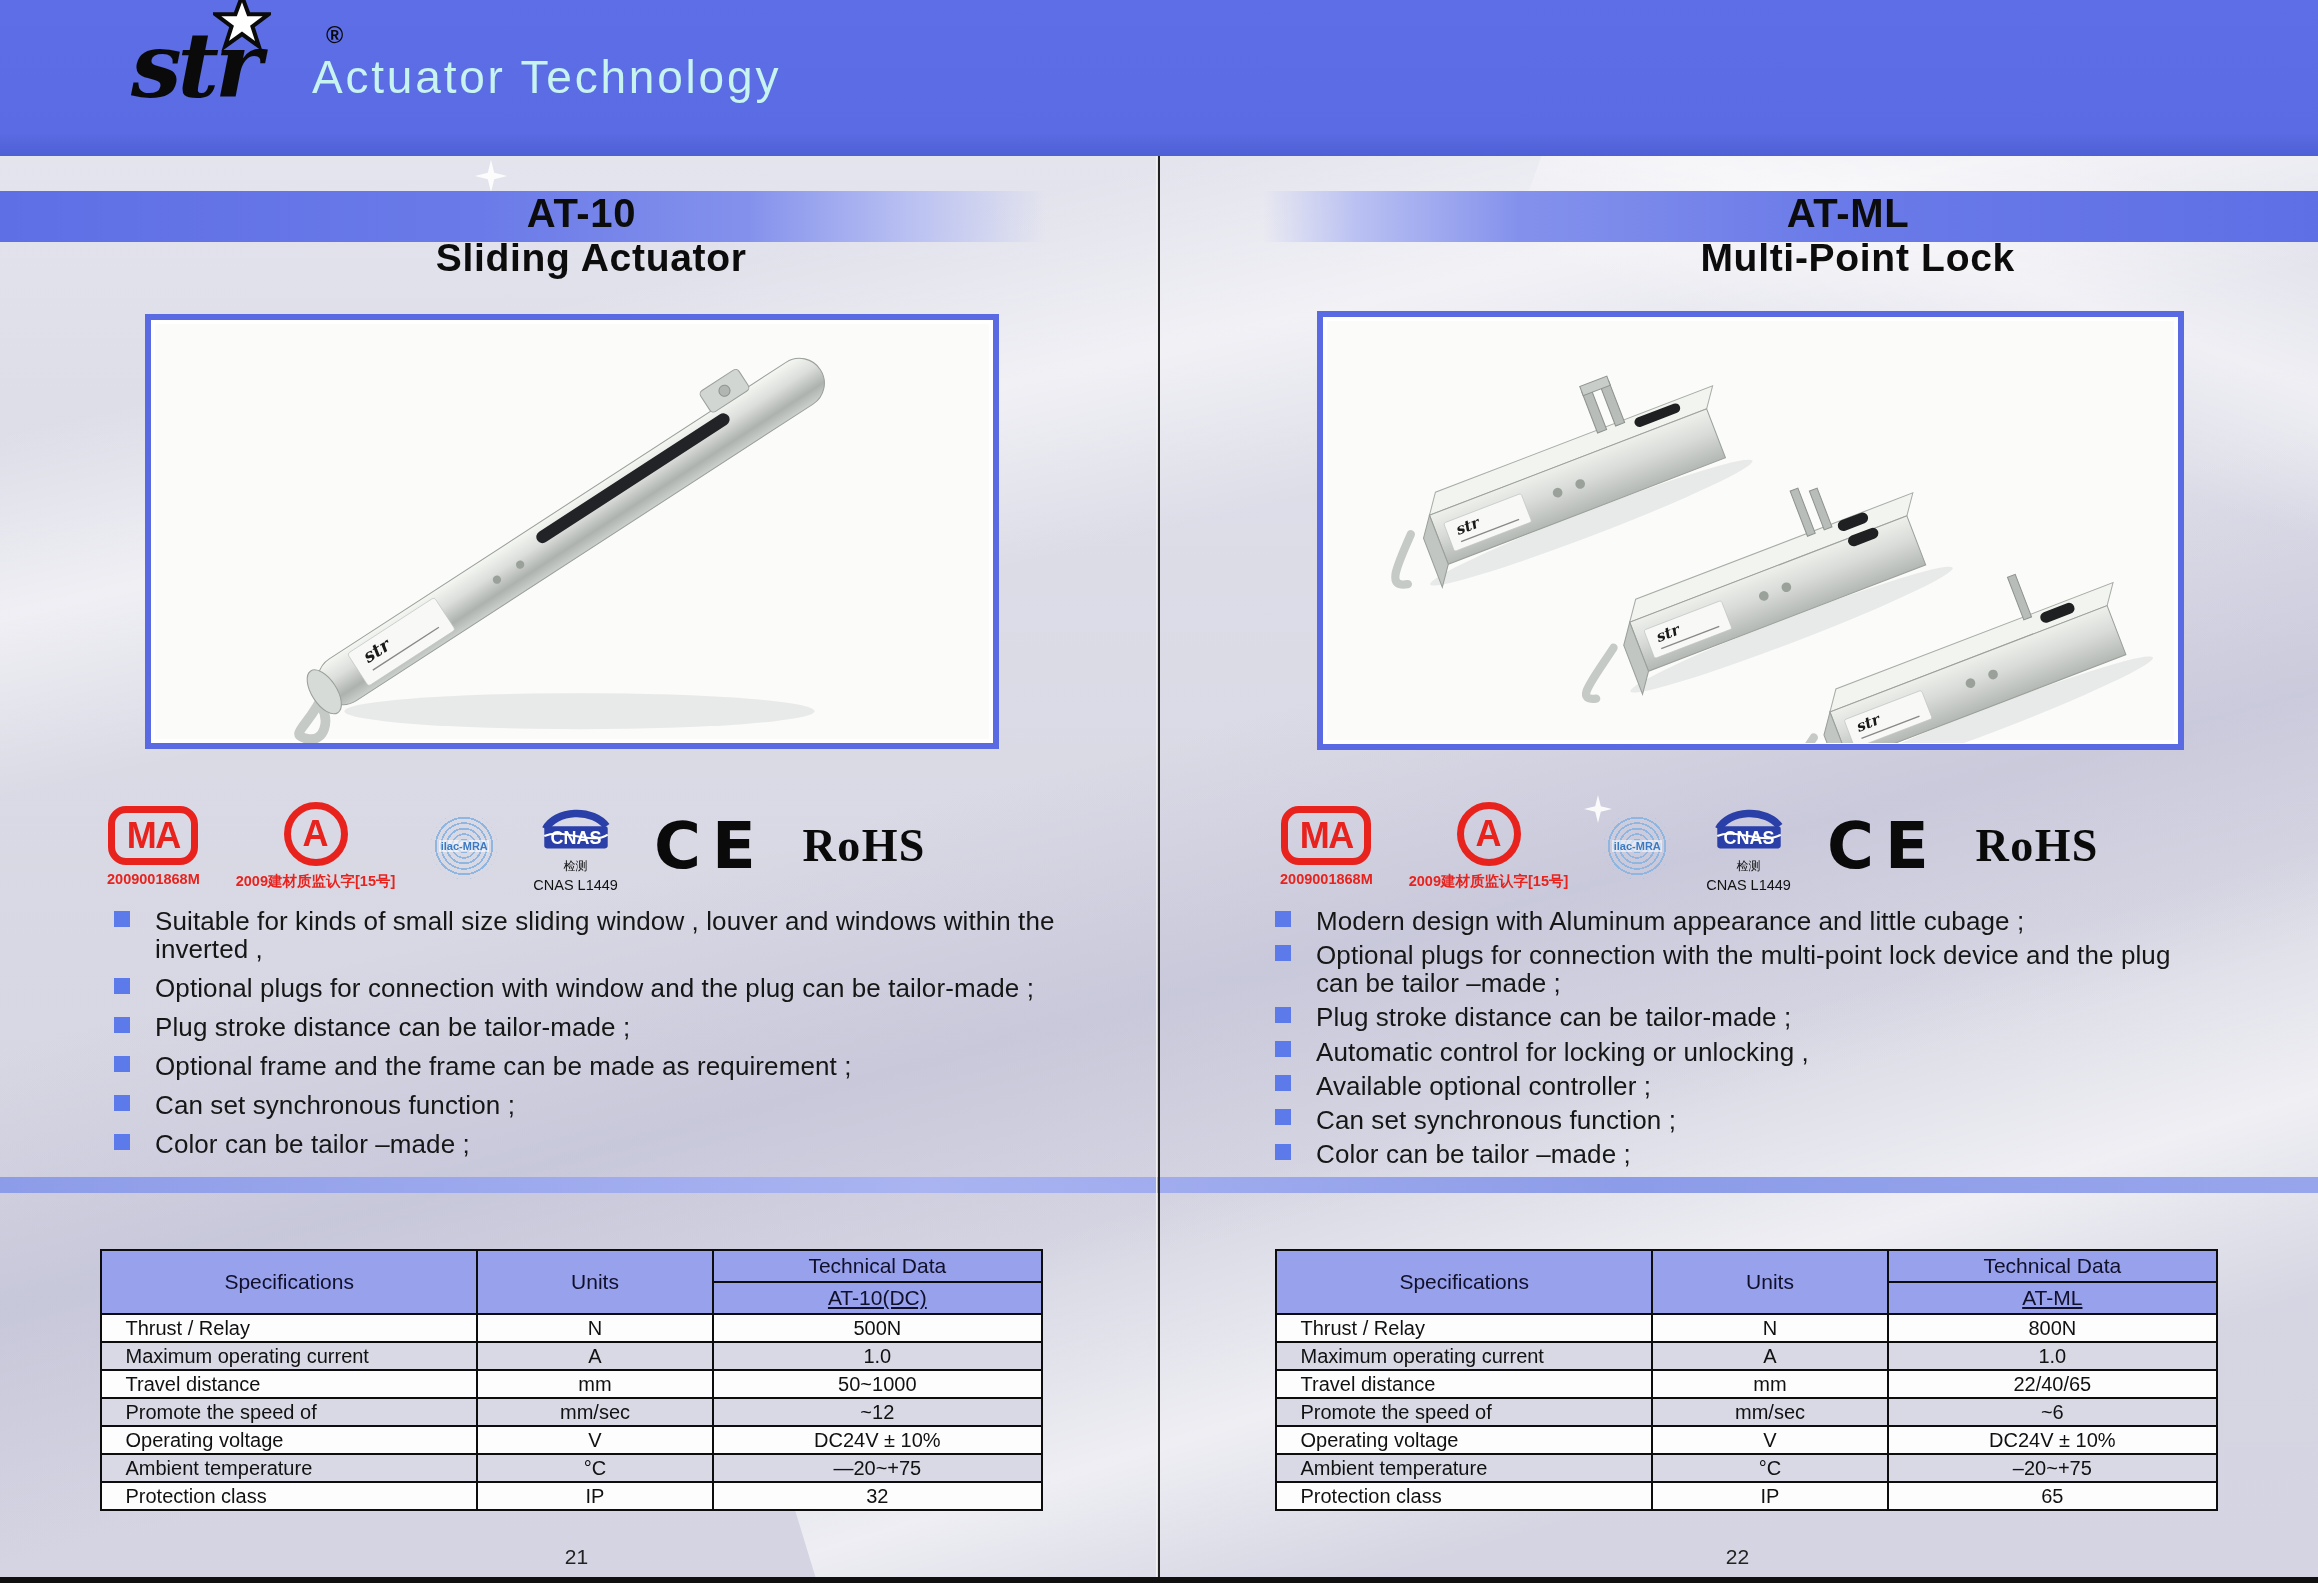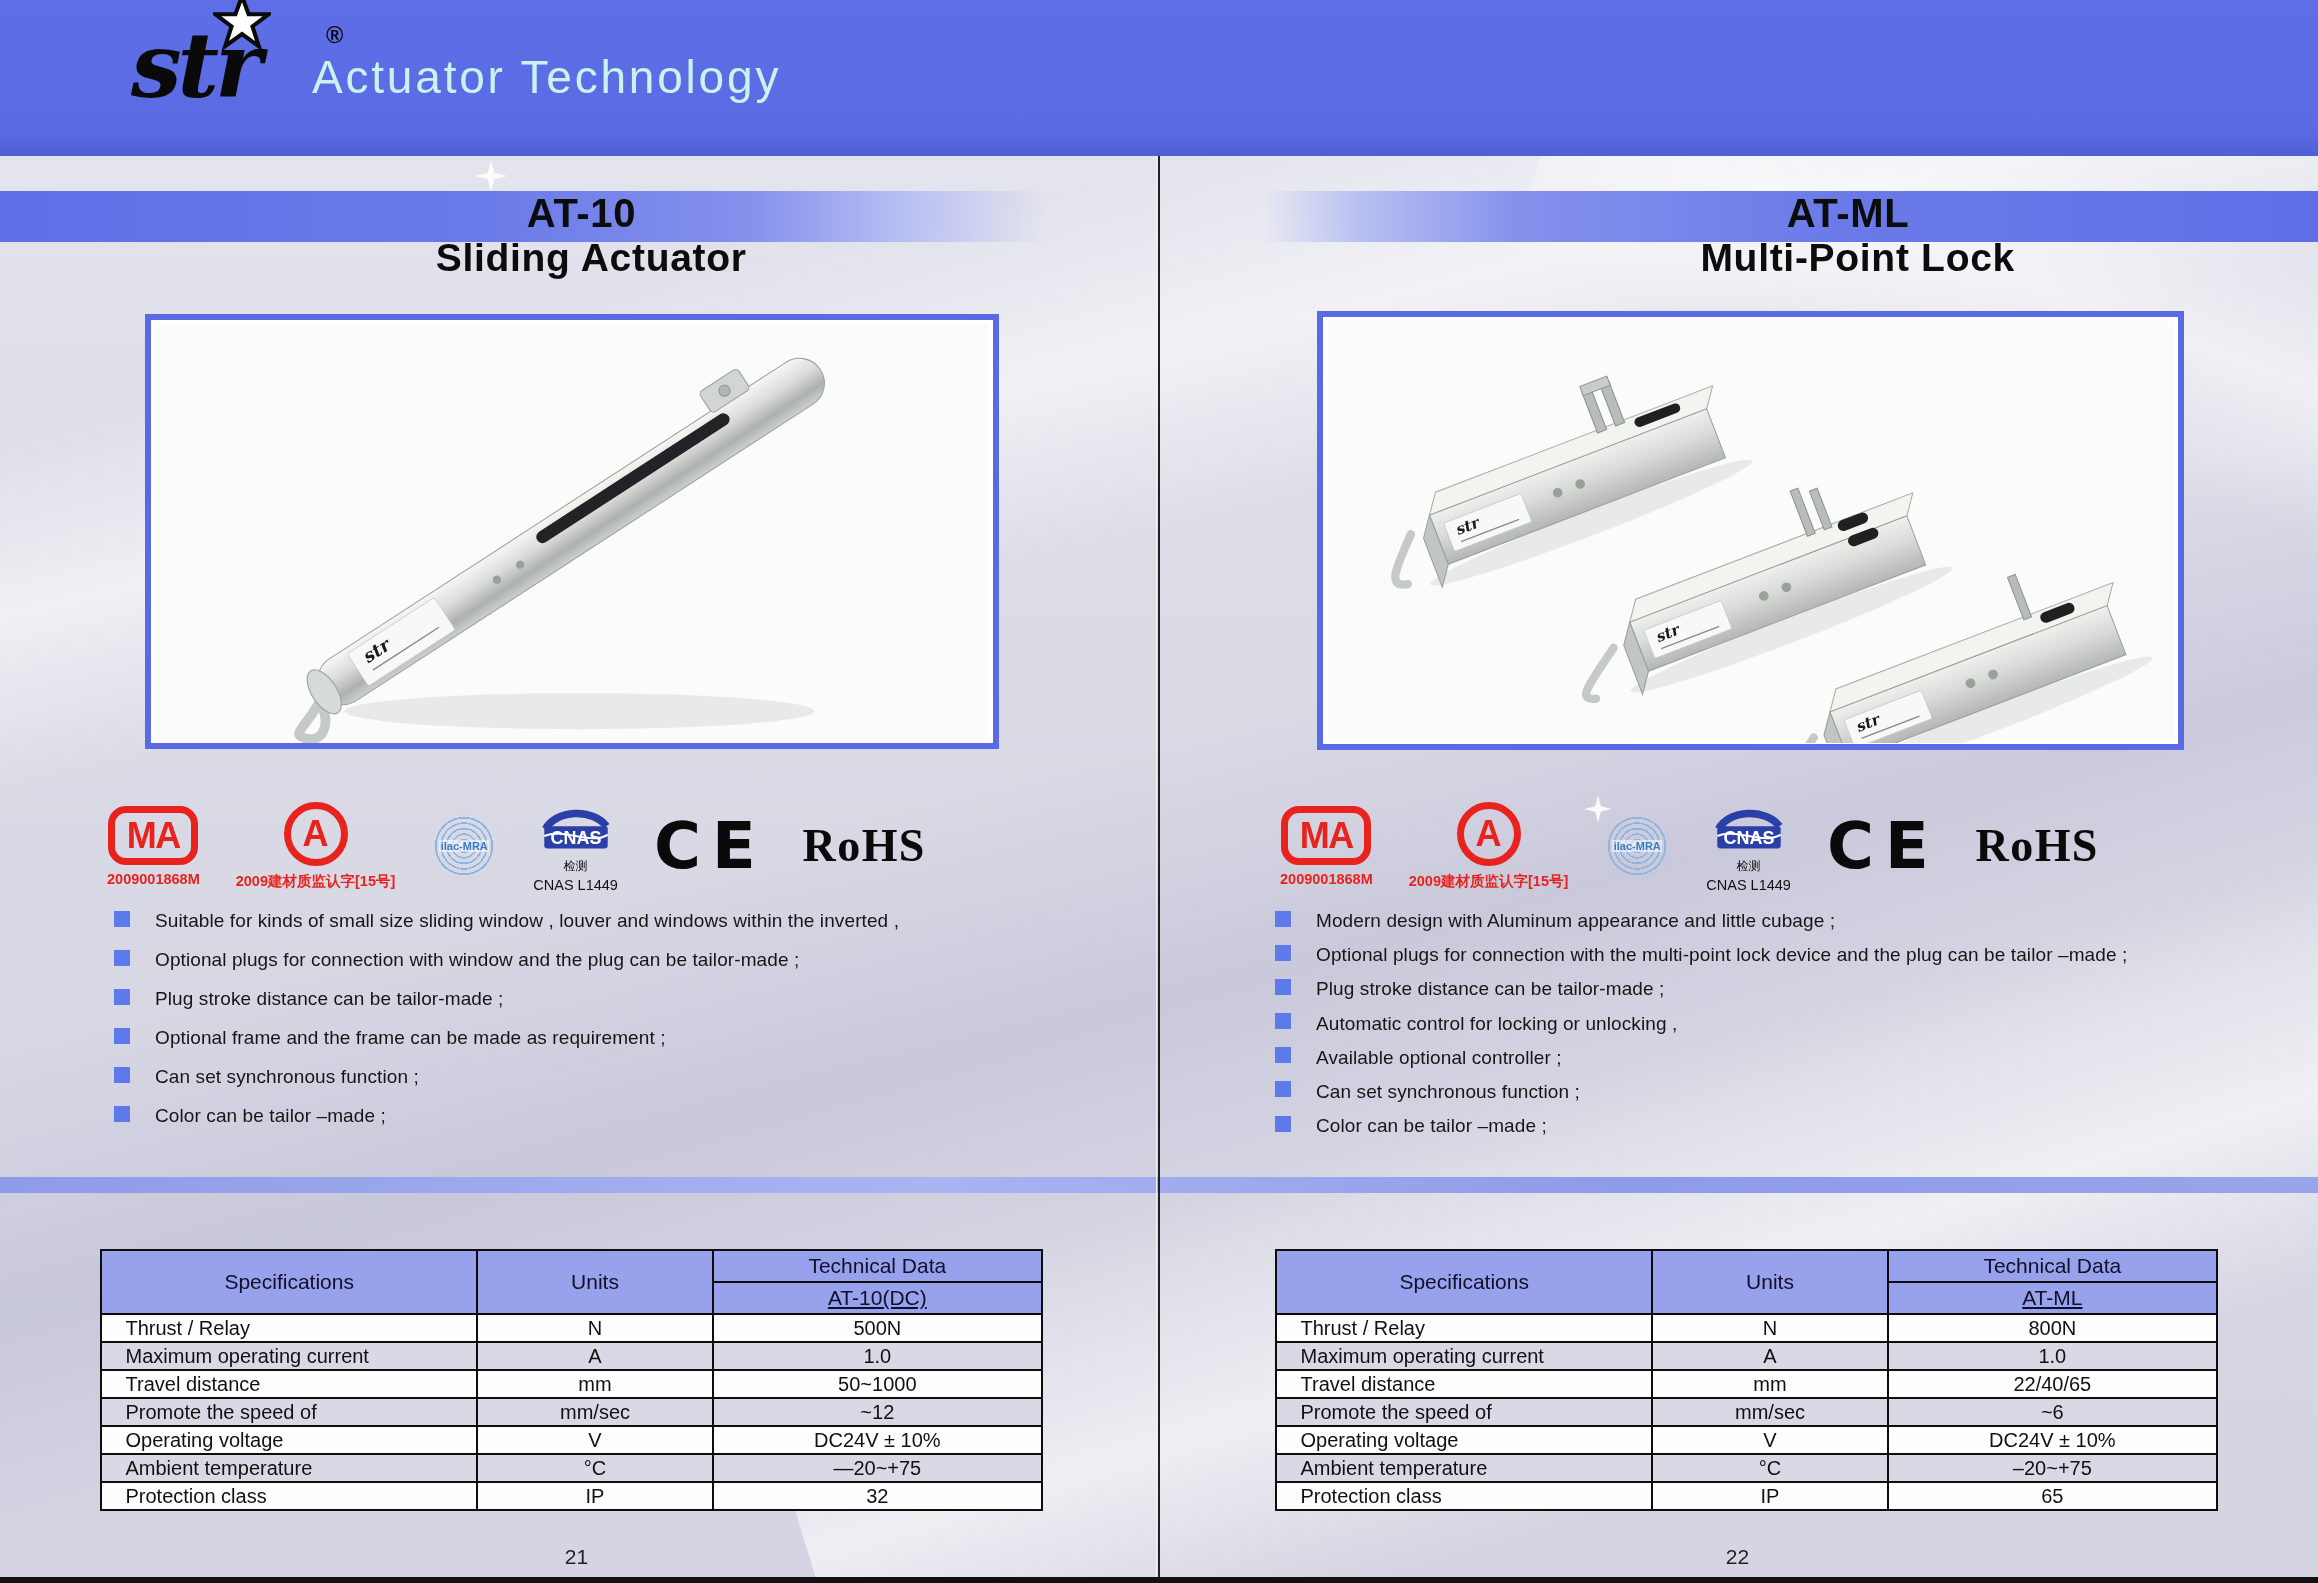--- a/index.html
+++ b/index.html
@@ -80,21 +80,21 @@
                letter-spacing:1.4px; line-height:1; }
 
   
   .features { position:absolute; z-index:4; }
   .features-left { left:114px; top:907px; width:1023px; }
   .features-right { left:1275px; top:907px; width:919px; }
   .feature { display:flex; align-items:flex-start; }
   .features-left .feature { margin-bottom:11px; }
   .features-right .feature { margin-bottom:6.2px; }
   .bullet { flex:0 0 auto; width:16px; height:16px; background:#5c7aea; margin-top:3.5px; }
-  .ftext { margin-left:25px; font-size:19px; line-height:28px; color:#161616; letter-spacing:0.1px; }
+  .ftext { margin-left:25px; font-size:26px; line-height:28px; color:#161616; letter-spacing:0.1px; }
 
   
   .blue-strip { position:absolute; z-index:3; left:0; top:1177px; width:2319px; height:16px;
                 background:linear-gradient(to right,#8d9ce8 0%,#a9b4f1 40%,#8d9ce8 70%,#97a5ec 100%); }
 
   
   .spec-table { position:absolute; z-index:4; border-collapse:collapse; table-layout:fixed;
                 width:943px; background:#fdfdfd; }
   .table-left { left:100px; top:1249px; }
   .table-right { left:1275px; top:1249px; }

